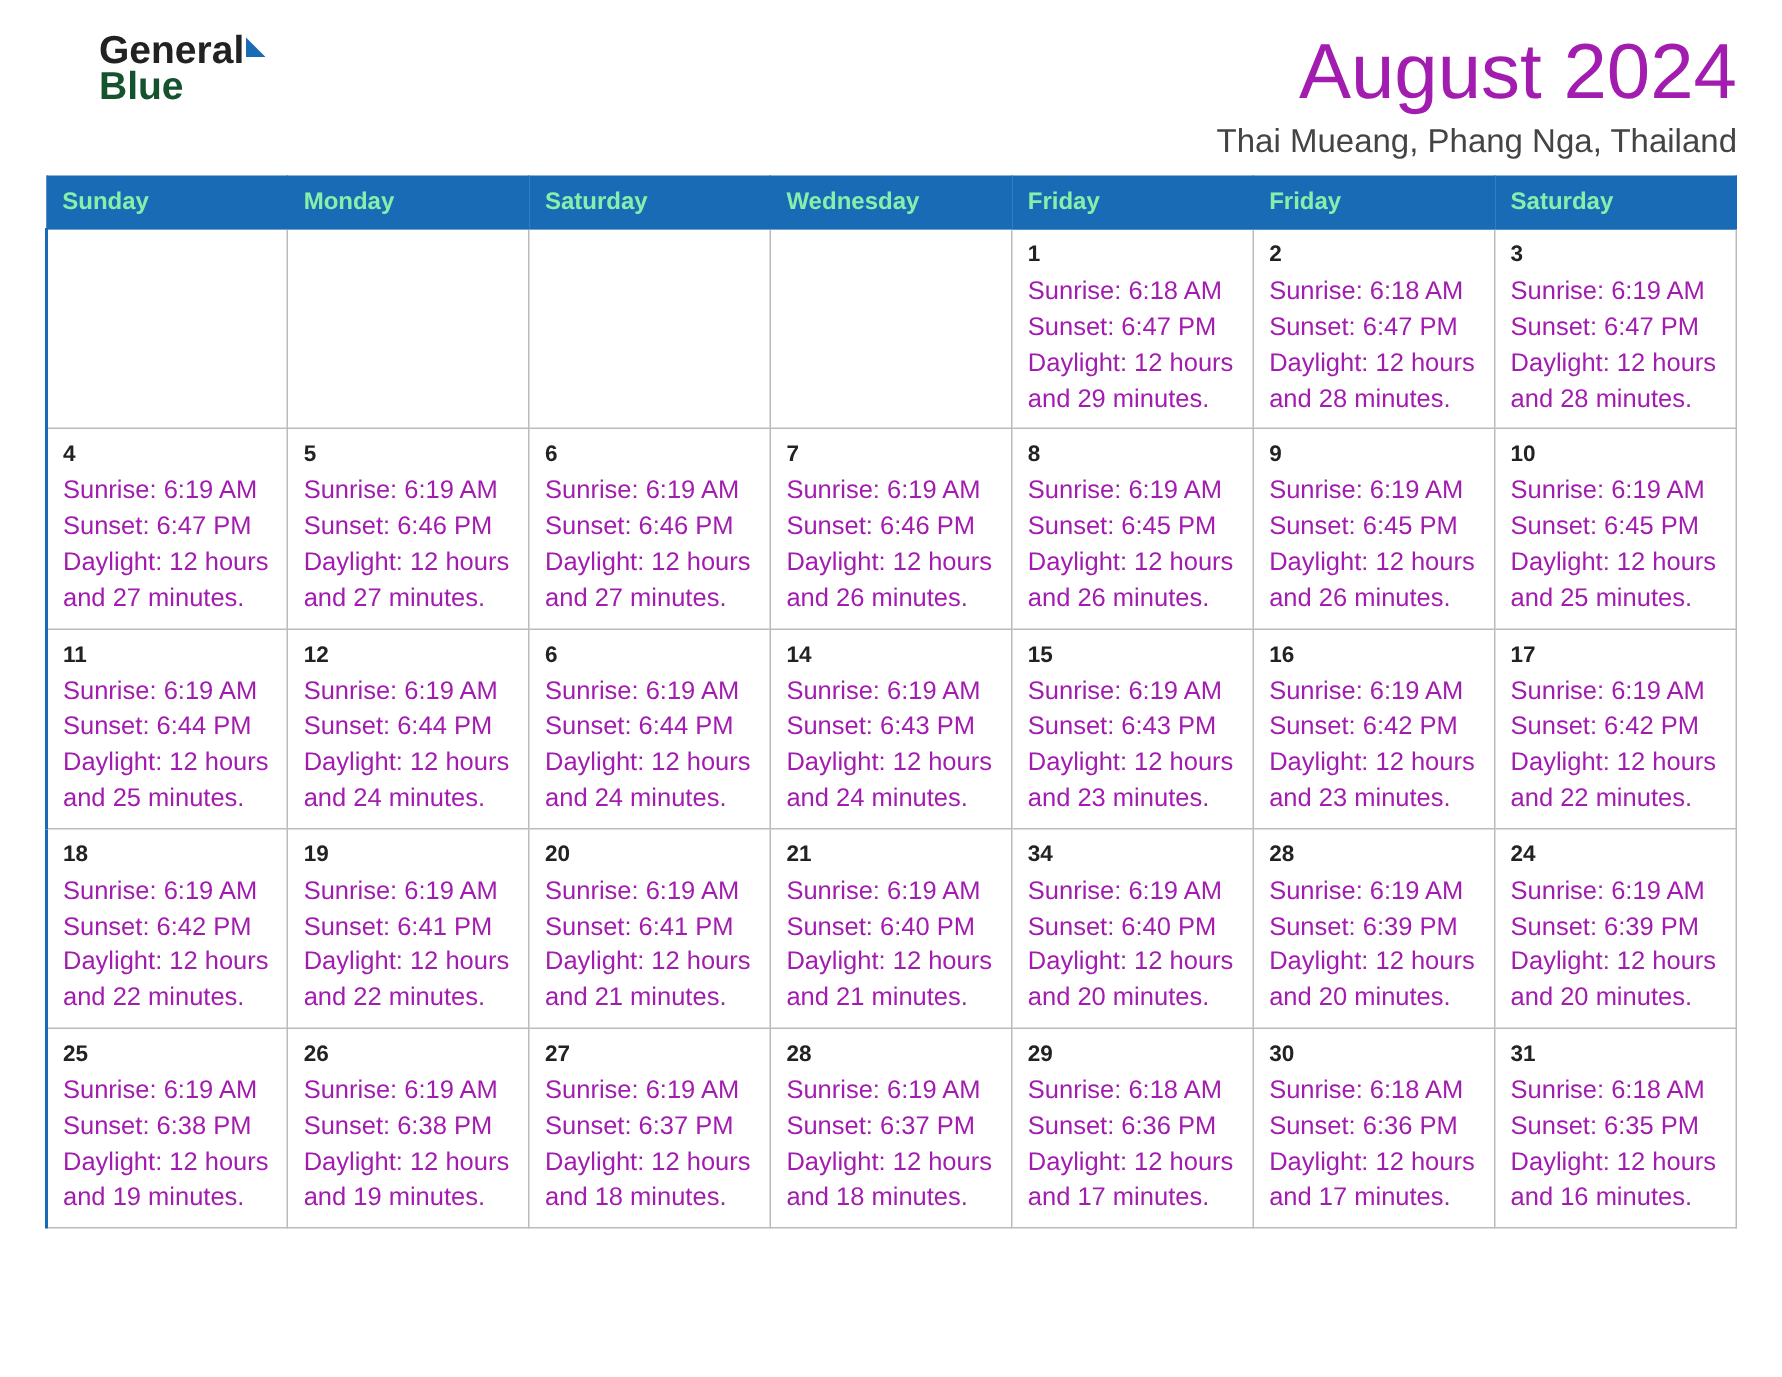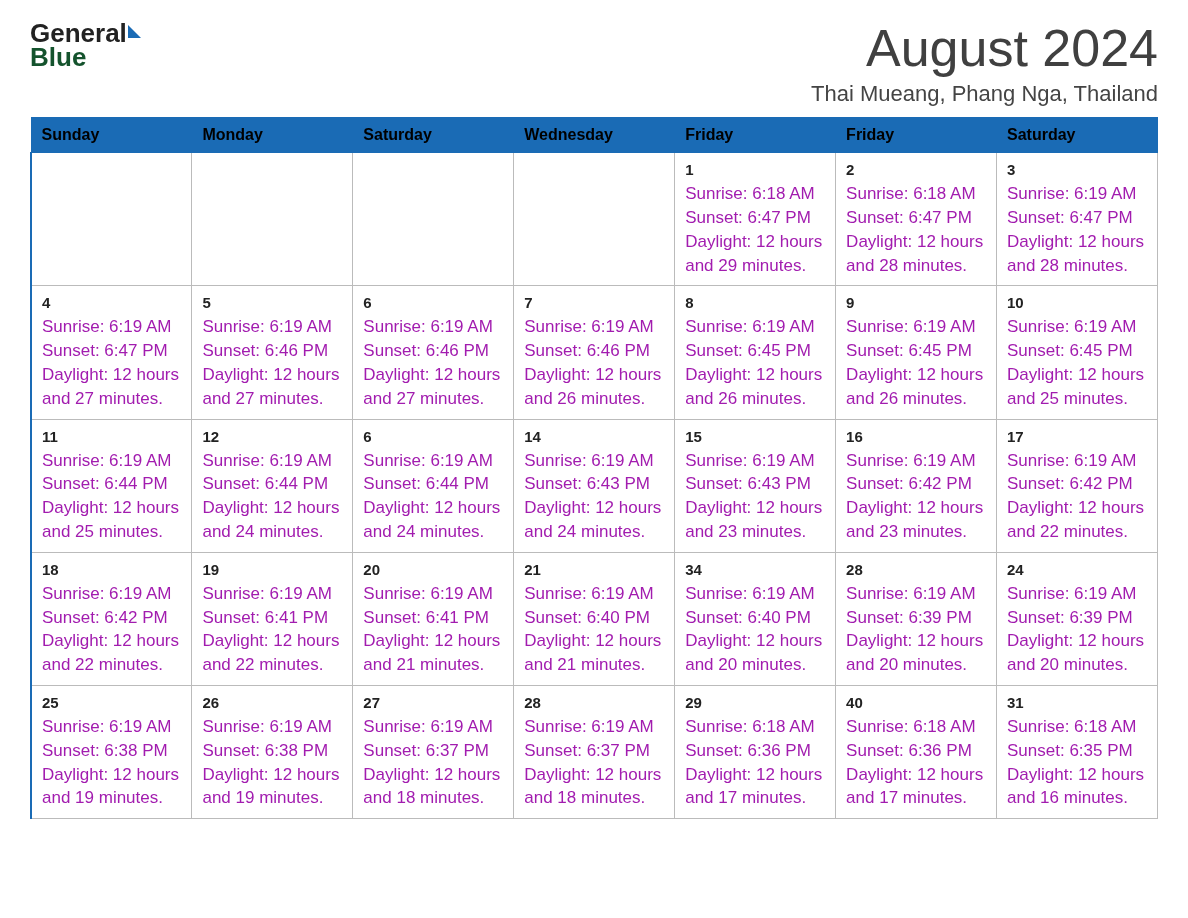--- a/index.html
+++ b/index.html
@@ -17,58 +17,59 @@
       align-items: flex-start;
       margin-bottom: 10px;
     }
     .logo {
       display: flex;
       align-items: flex-end;
       font-size: 26px;
       font-weight: bold;
       color: #222;
       line-height: 1;
+      margin-left: 36px;
     }
     .logo .general { color: #222; }
     .logo .blue { color: #14532d; }
     .logo-triangle {
       width: 0;
       height: 0;
       border-left: 13px solid #1a6bb5;
       border-top: 13px solid transparent;
       border-bottom: 0px solid transparent;
       display: inline-block;
       margin-bottom: 4px;
       margin-left: 1px;
     }
     .title-block {
       text-align: right;
     }
     .title-block h1 {
       font-size: 52px;
       font-weight: 300;
-      color: #404040;
+      color: #a21caf;
       line-height: 1.1;
     }
     .title-block h2 {
       font-size: 22px;
       font-weight: 400;
       color: #444;
       margin-top: 4px;
     }
     .calendar {
       width: 100%;
       border-collapse: collapse;
       margin-top: 10px;
     }
     .calendar thead tr {
       background-color: #1a6bb5;
     }
     .calendar thead th {
-      color: #000000;
+      color: #86efac;
       font-size: 16px;
       font-weight: 600;
       padding: 8px 10px;
       text-align: left;
       border: 1px solid #1a6bb5;
       width: calc(100% / 7);
     }
     .calendar tbody tr {
       vertical-align: top;
     }
@@ -347,21 +348,21 @@
 and 18 minutes.</div>
         </td>
         <td>
           <span class="day-num">29</span>
           <div class="day-info" style="white-space: pre-line;">Sunrise: 6:18 AM
 Sunset: 6:36 PM
 Daylight: 12 hours
 and 17 minutes.</div>
         </td>
         <td>
-          <span class="day-num">40</span>
+          <span class="day-num">30</span>
           <div class="day-info" style="white-space: pre-line;">Sunrise: 6:18 AM
 Sunset: 6:36 PM
 Daylight: 12 hours
 and 17 minutes.</div>
         </td>
         <td>
           <span class="day-num">31</span>
           <div class="day-info" style="white-space: pre-line;">Sunrise: 6:18 AM
 Sunset: 6:35 PM
 Daylight: 12 hours

